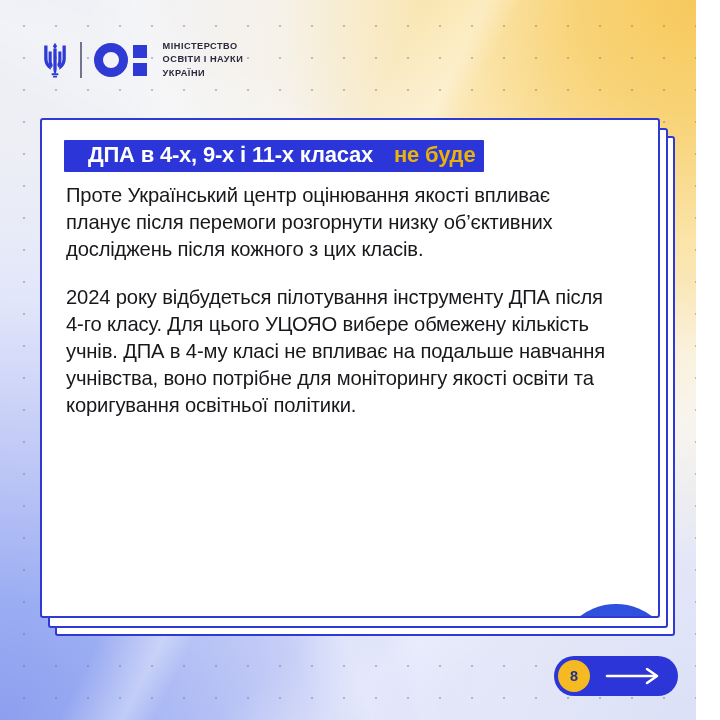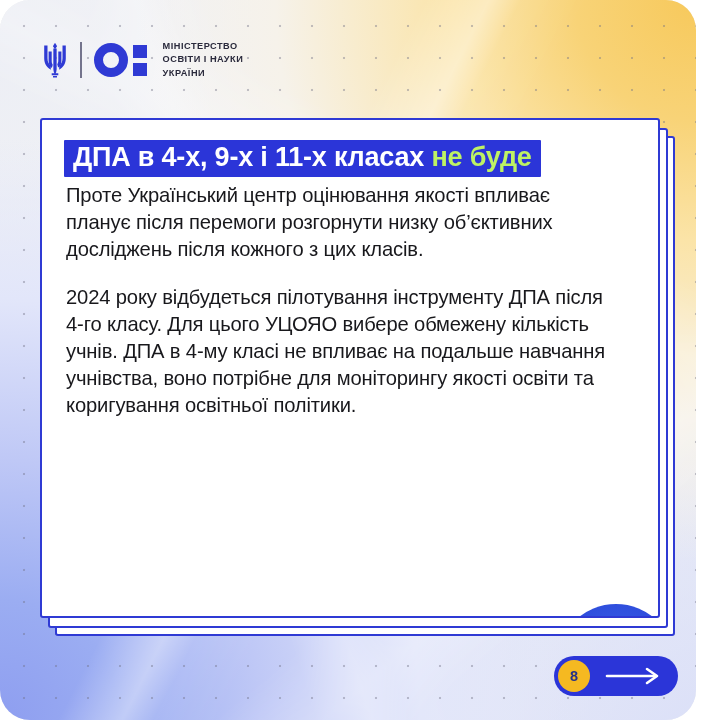--- a/index.html
+++ b/index.html
@@ -11,21 +11,20 @@
     overflow: hidden;
     font-family: "Liberation Sans", "DejaVu Sans", sans-serif;
   }
 
   #stage {
     position: relative;
     width: 696px;
     height: 720px;
     background: #f2f2f2;
     overflow: hidden;
-    border-radius: 30px;
   }
 
   
   .bg-base {
     position: absolute;
     inset: 0;
     background:
       radial-gradient(circle at 100% 0%,   #f7c95c 0%,  #f8d377 12%, #fbe4a8 24%, #f6f2ea 42%, rgba(246,242,234,0) 56%),
       radial-gradient(circle at 0% 100%,   #8e9ef0 0%,  #9badf2 12%, #bfc8f6 26%, #e2e6fa 42%, rgba(226,230,250,0) 58%),
       radial-gradient(circle at 105% 108%, #d9def8 0%,  rgba(217,222,248,0) 42%),
@@ -118,27 +117,28 @@
     position: absolute;
     left: 22px;
     top: 20px;
     background: #2b35d8;
     padding: 4px 9px 6px 9px;
     border-radius: 1px;
     white-space: nowrap;
   }
   .title-banner .t-main,
   .title-banner .t-accent {
-    font-size: 27px;
+    font-size: 22px;
     font-weight: bold;
     letter-spacing: -.2px;
     line-height: 1;
+    margin-left: 15px;
   }
   .t-main   { color: #ffffff; }
-  .t-accent { color: #bef264; }
+  .t-accent { color: #eab308; }
 
   .body-copy {
     position: absolute;
     left: 24px;
     top: 62px;
     width: 546px;
   }
   .para {
     color: #18181c;
     font-size: 20.2px;

